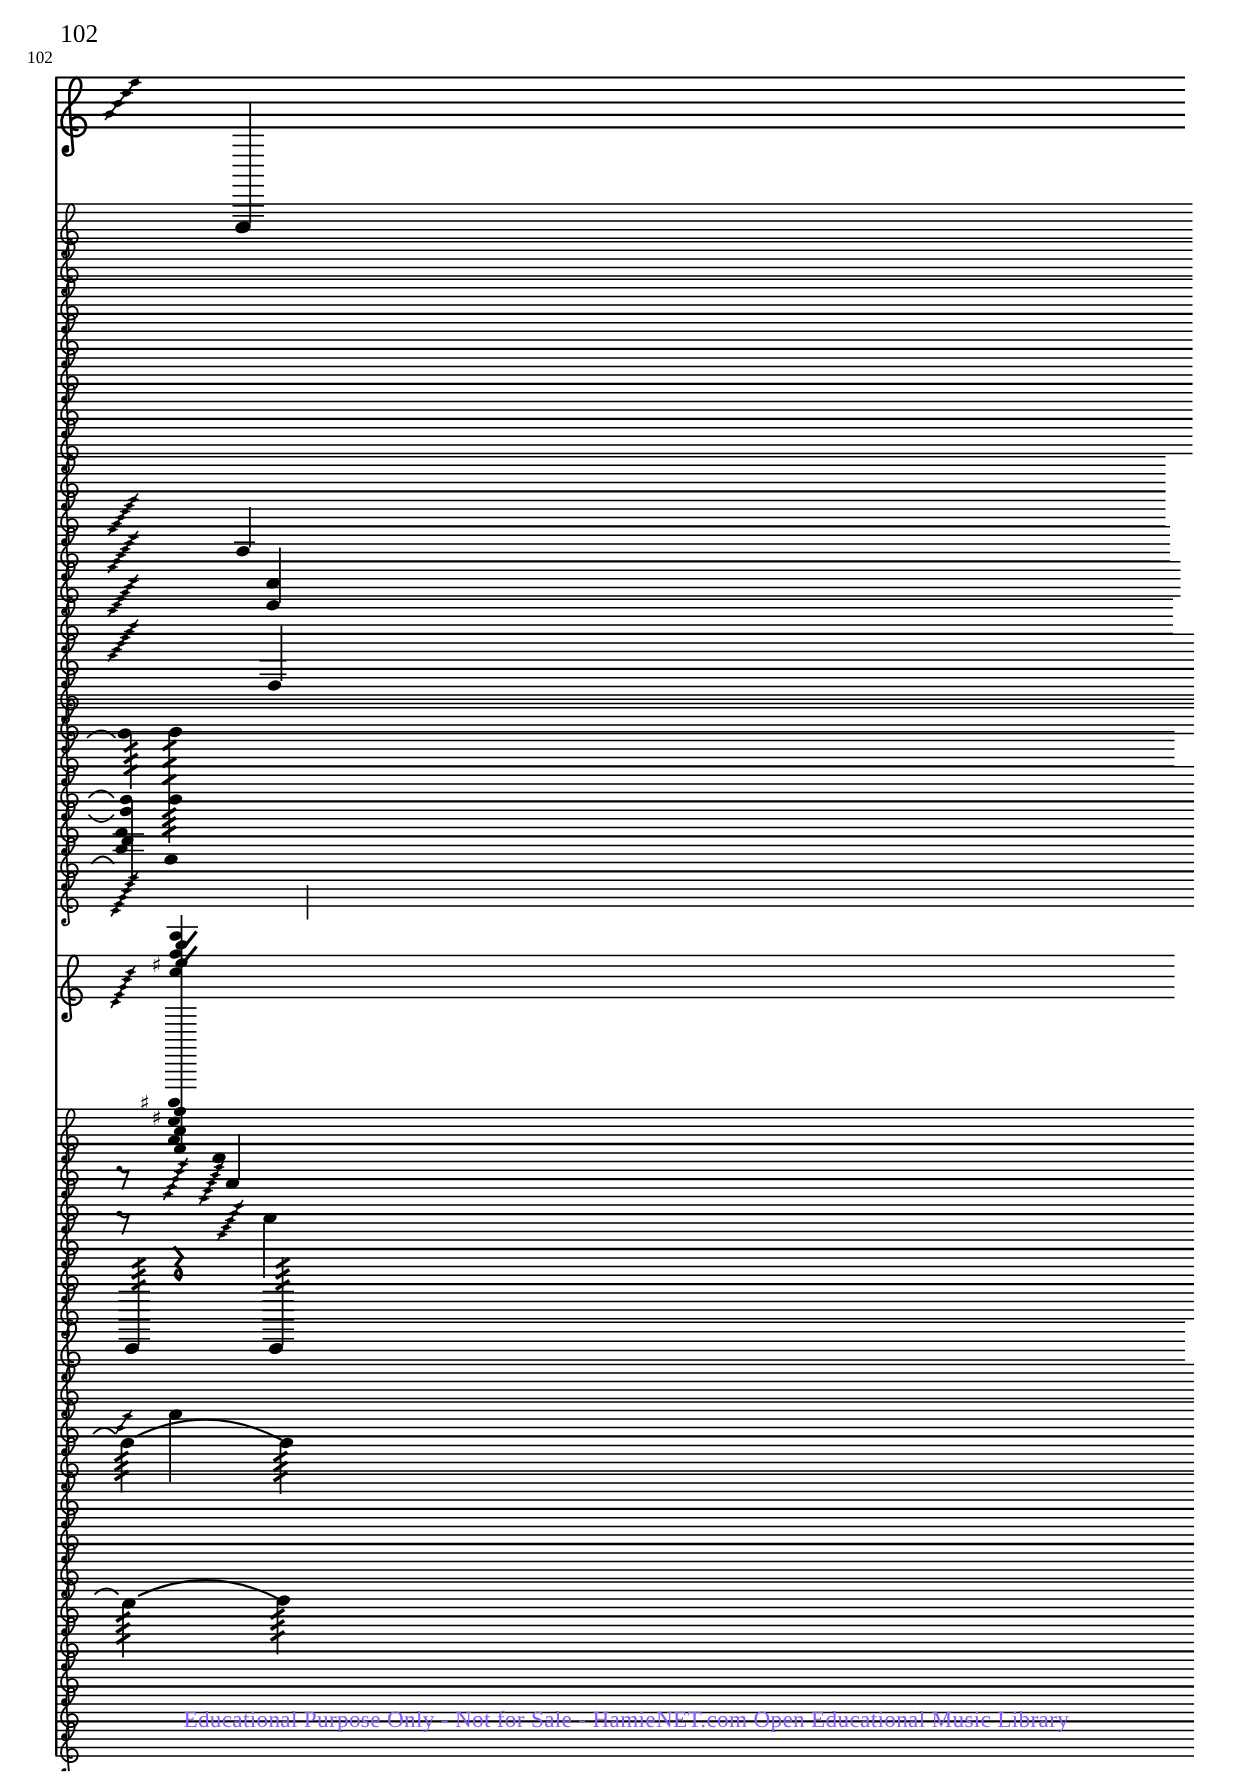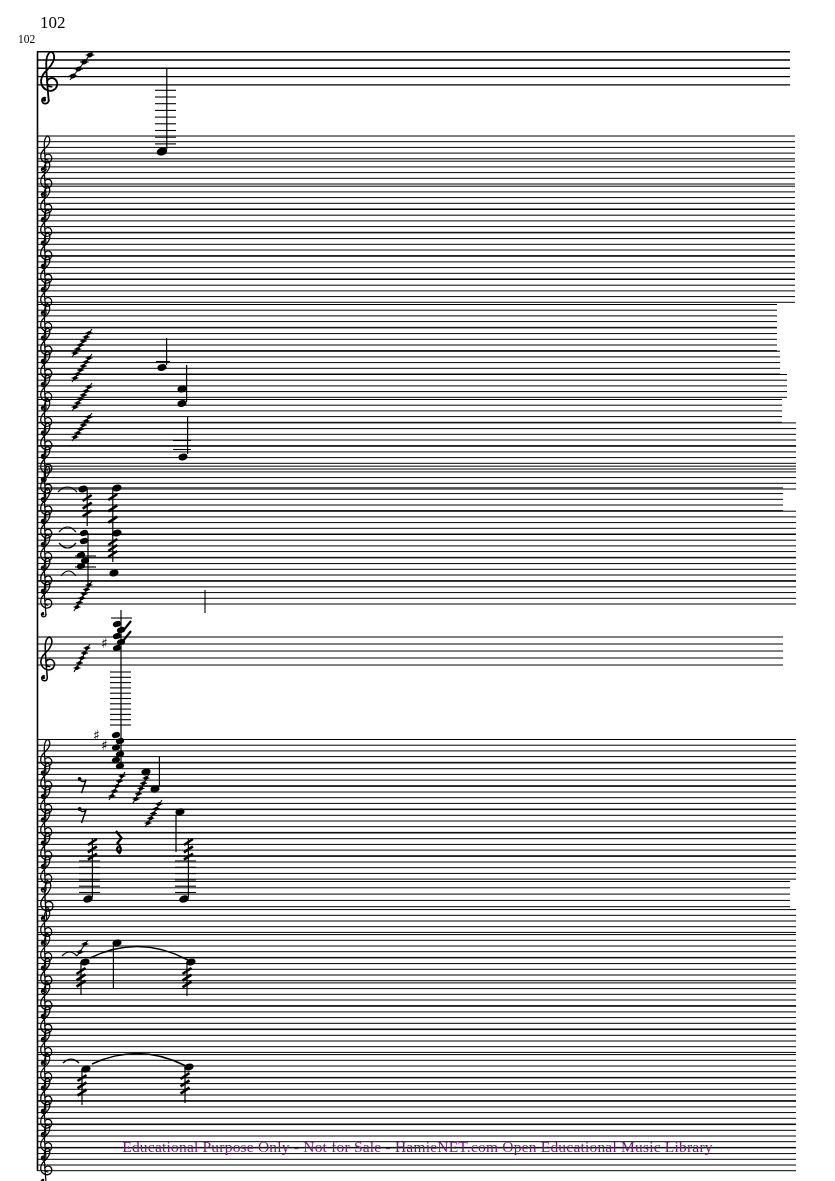--- a/index.html
+++ b/index.html
@@ -2,21 +2,21 @@
 <html><head>
 <meta charset="utf-8">
 <style>
   html,body{margin:0;padding:0;background:#fff;}
   #page{position:relative;width:835px;height:1181px;background:#fff;overflow:hidden;
         font-family:"Liberation Serif", serif;color:#000;}
   #score-svg{position:absolute;left:0;top:0;}
   .measure-num-large{position:absolute;left:40px;top:13px;font-size:17px;color:#000;}
   .measure-num-small{position:absolute;left:18px;top:33px;font-size:11.5px;color:#000;}
   .footer{position:absolute;left:0;top:1138px;width:835px;text-align:center;
-          font-size:15.5px;color:#701a75;letter-spacing:0.2px;}
+          font-size:15.5px;color:#8b5cf6;letter-spacing:0.2px;}
 </style>
 </head>
 <body>
 
 <div id="page">
   <div class="measure-num-large">102</div>
   <div class="measure-num-small">102</div>
 
   <svg id="score-svg" width="835" height="1181" viewBox="0 0 835 1181">
     <defs>

